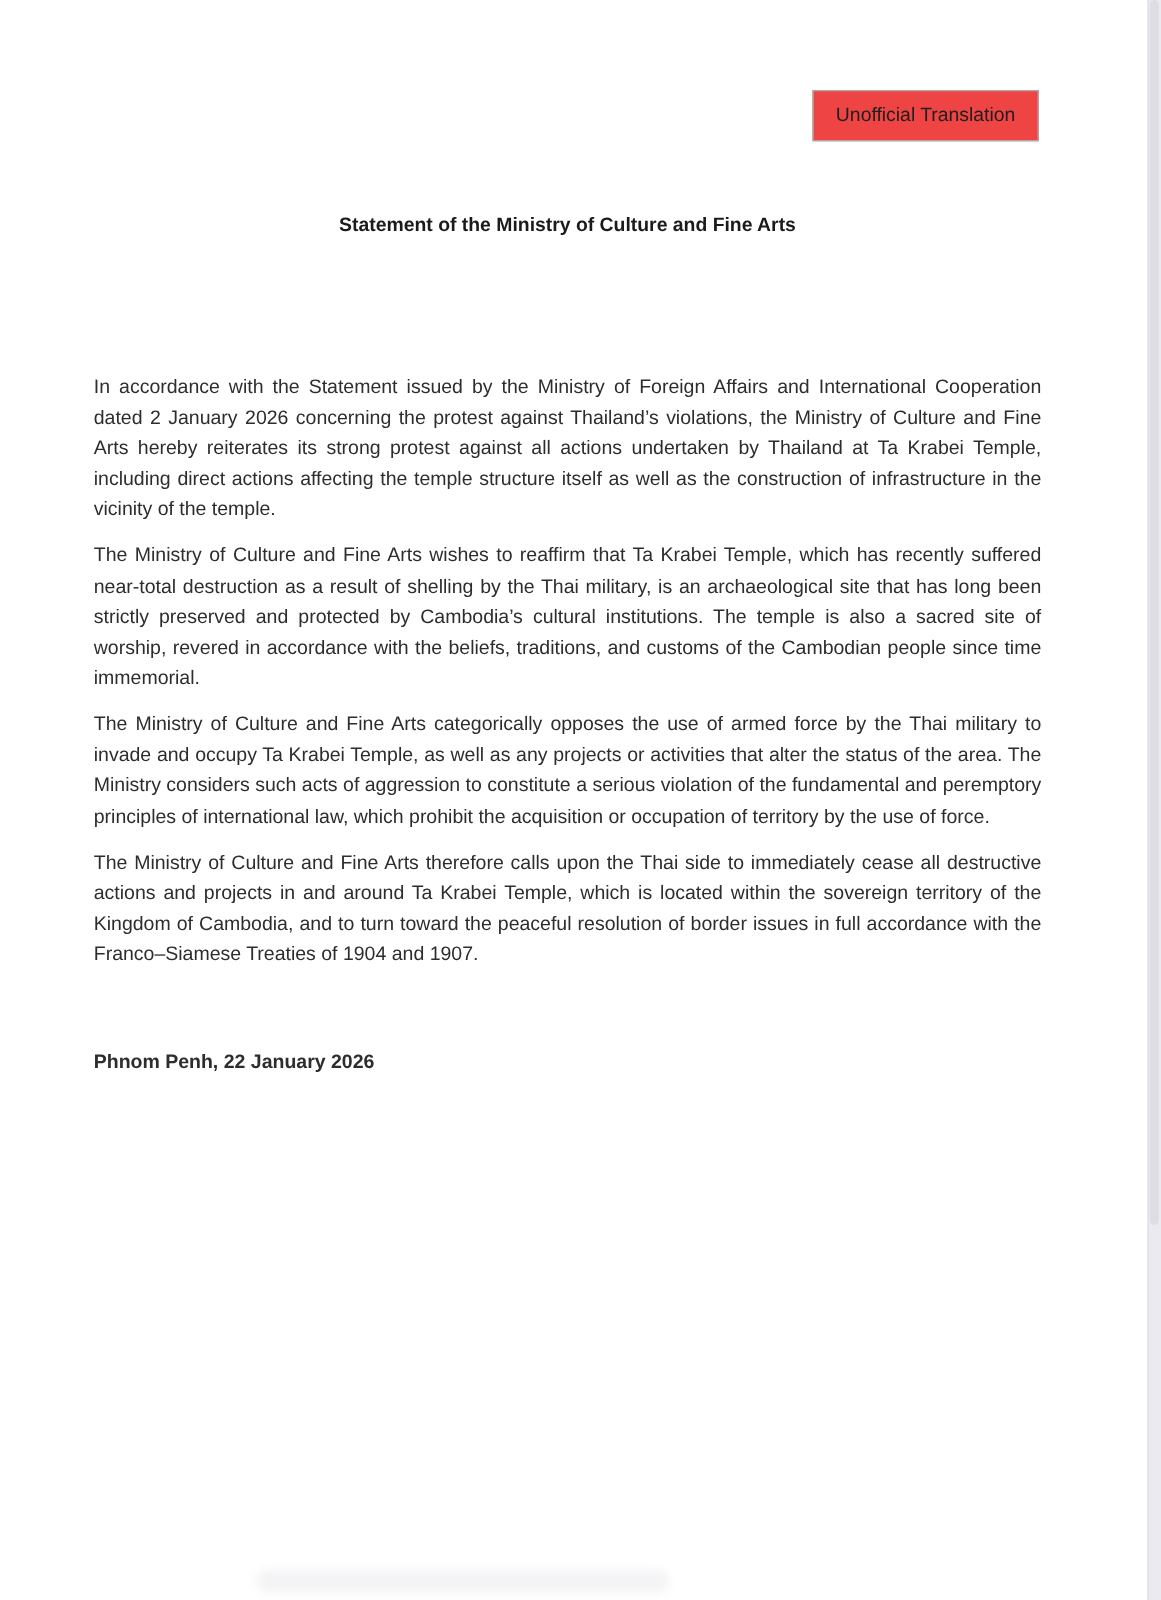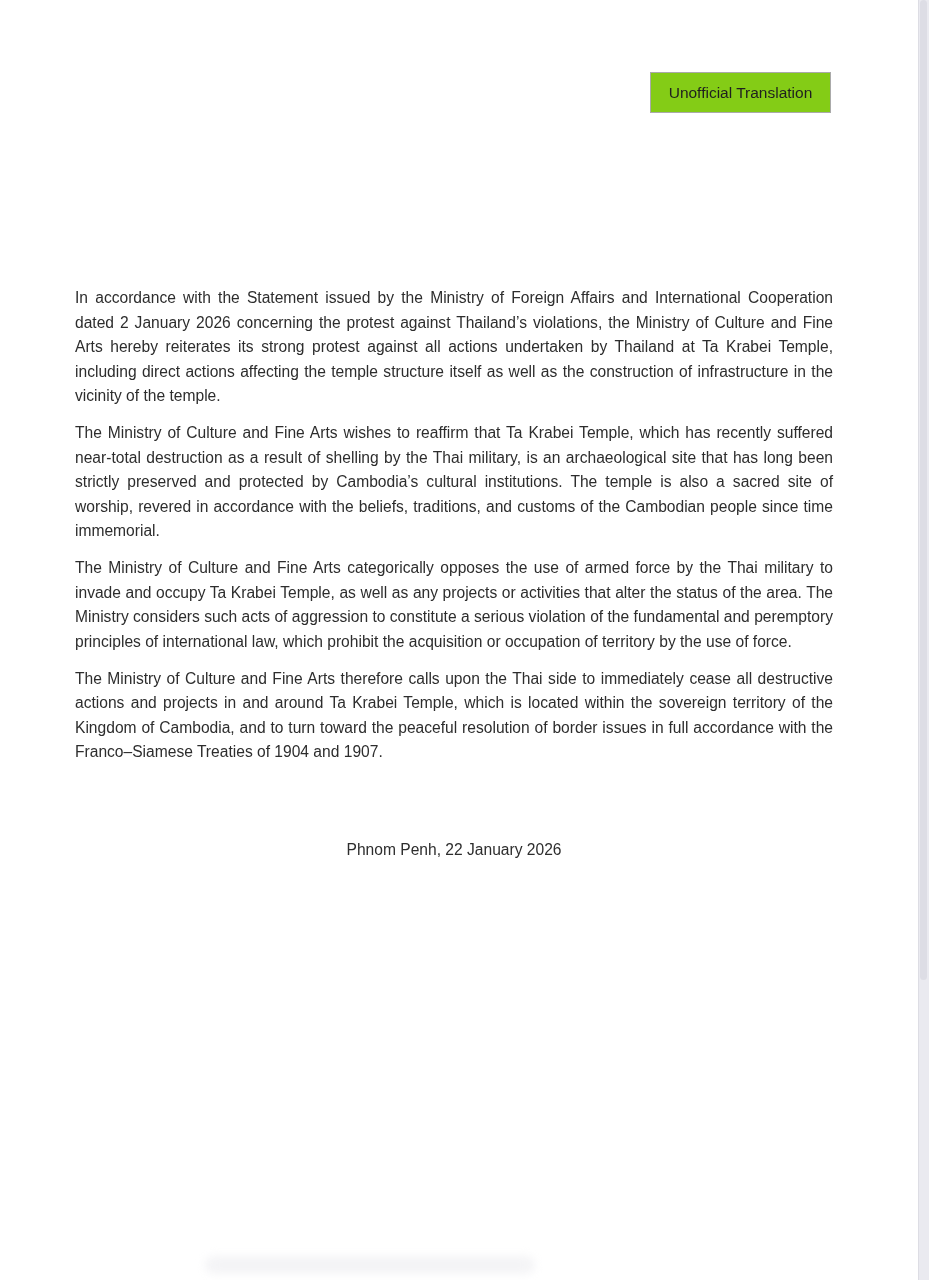--- a/index.html
+++ b/index.html
@@ -22,54 +22,55 @@
     top: 72px;
     width: 181px;
     height: 41px;
     box-sizing: border-box;
     border: 1px solid #aaaaaa;
     display: flex;
     align-items: center;
     justify-content: center;
     font-size: 15.5px;
     color: #1f1f1f;
-    background: #84cc16;
+    background: #ef4444;
   }
   .title-block {
     position: absolute;
     left: 75px;
     top: 170px;
     width: 758px;
     text-align: center;
     font-weight: bold;
     font-size: 15.5px;
     line-height: 21px;
     color: #1b1b1b;
   }
   .body-block {
     position: absolute;
     left: 75px;
-    top: 286px;
+    top: 298px;
     width: 758px;
     font-size: 15.6px;
     line-height: 24.5px;
     text-align: justify;
     color: #2d2d2d;
   }
   .body-block p {
     margin: 0 0 12.5px 0;
   }
   .signoff {
     position: absolute;
     left: 75px;
     top: 841px;
     width: 758px;
-    text-align: center;
+    text-align: left;
     font-size: 15.6px;
     color: #2d2d2d;
+    font-weight: bold;
   }
   .scrollbar {
     position: absolute;
     top: 0;
     right: 0;
     width: 10px;
     height: 1280px;
     background: #eaeaf0;
     border-left: 1px solid #dddde4;
   }
@@ -96,20 +97,21 @@
 </head>
 <body>
 
 <div class="viewport">
 
   <div class="badge">
     <span>Unofficial Translation</span>
   </div>
 
   <div class="title-block">
+    <div>Statement of the Ministry of Culture and Fine Arts</div>
   </div>
 
   <div class="body-block">
     <p>In accordance with the Statement issued by the Ministry of Foreign Affairs and International Cooperation dated 2 January 2026 concerning the protest against Thailand’s violations, the Ministry of Culture and Fine Arts hereby reiterates its strong protest against all actions undertaken by Thailand at Ta Krabei Temple, including direct actions affecting the temple structure itself as well as the construction of infrastructure in the vicinity of the temple.</p>
     <p>The Ministry of Culture and Fine Arts wishes to reaffirm that Ta Krabei Temple, which has recently suffered near-total destruction as a result of shelling by the Thai military, is an archaeological site that has long been strictly preserved and protected by Cambodia’s cultural institutions. The temple is also a sacred site of worship, revered in accordance with the beliefs, traditions, and customs of the Cambodian people since time immemorial.</p>
     <p>The Ministry of Culture and Fine Arts categorically opposes the use of armed force by the Thai military to invade and occupy Ta Krabei Temple, as well as any projects or activities that alter the status of the area. The Ministry considers such acts of aggression to constitute a serious violation of the fundamental and peremptory principles of international law, which prohibit the acquisition or occupation of territory by the use of force.</p>
     <p>The Ministry of Culture and Fine Arts therefore calls upon the Thai side to immediately cease all destructive actions and projects in and around Ta Krabei Temple, which is located within the sovereign territory of the Kingdom of Cambodia, and to turn toward the peaceful resolution of border issues in full accordance with the Franco–Siamese Treaties of 1904 and 1907.</p>
   </div>
 
   <div class="signoff">Phnom Penh, 22 January 2026</div>

